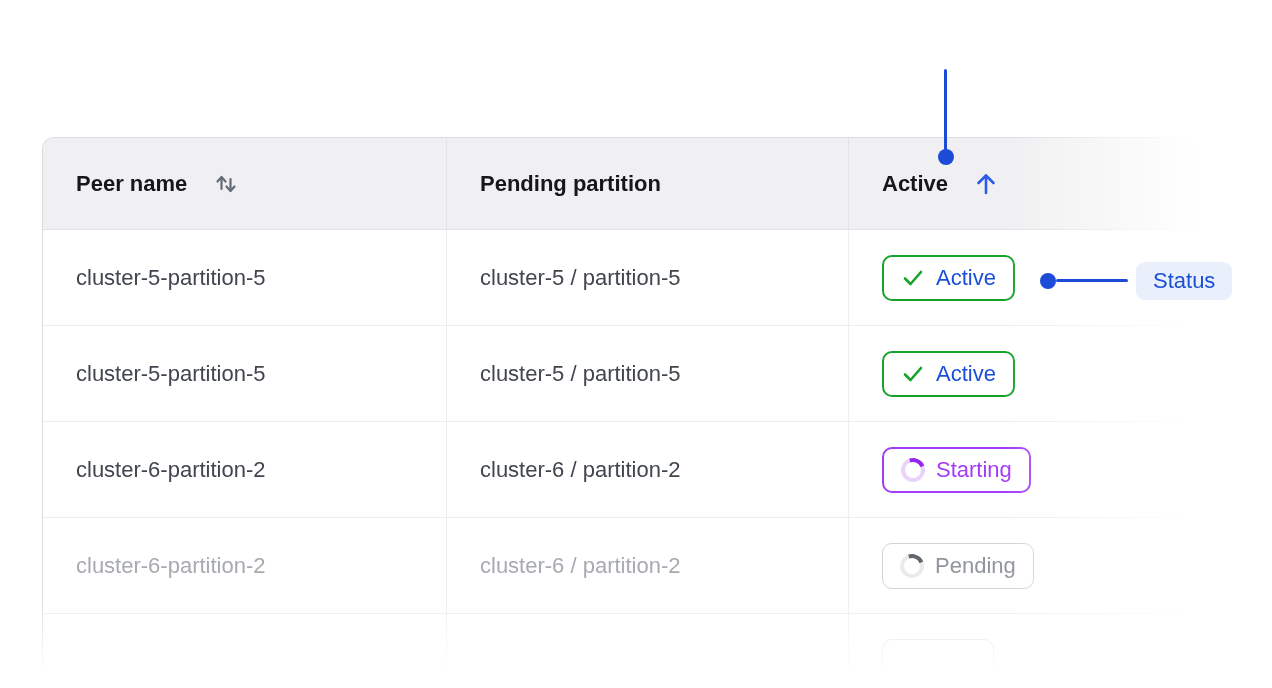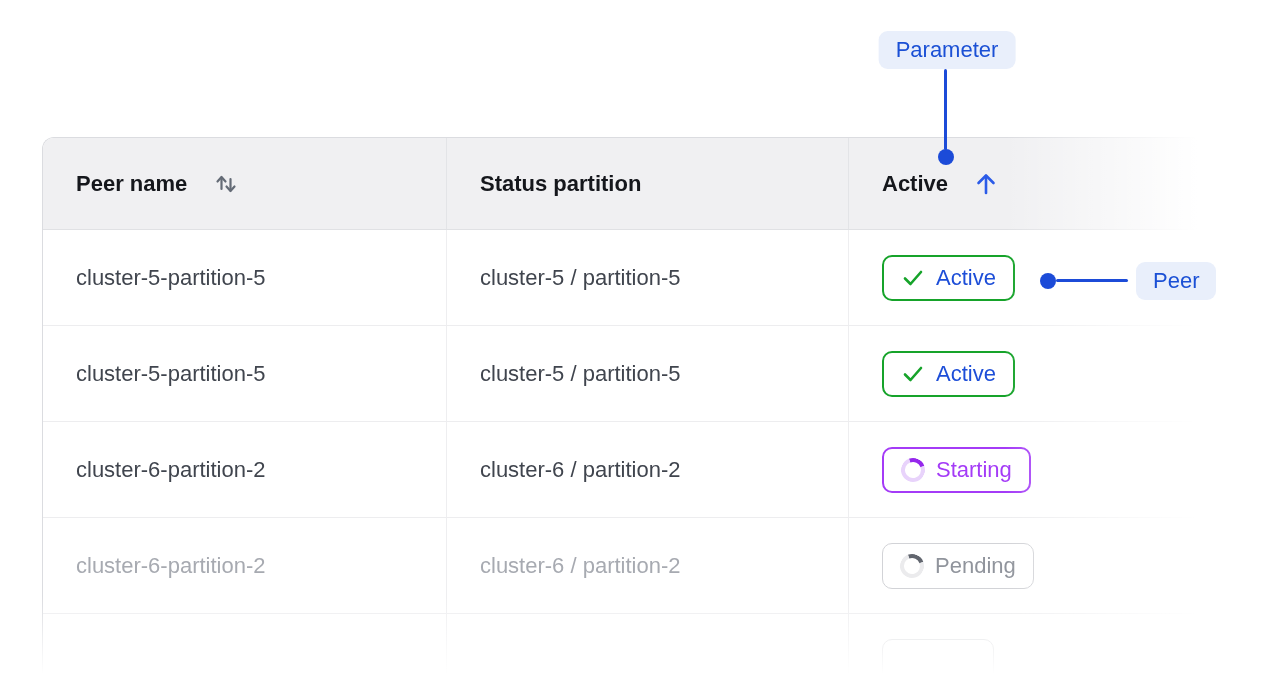--- a/index.html
+++ b/index.html
@@ -169,21 +169,21 @@
         <span class="icon">
           <svg width="26" height="26" viewBox="0 0 26 26" fill="none" stroke="#646B76" stroke-width="2.2" stroke-linecap="round" stroke-linejoin="round">
             <path d="M8.5 18 L8.5 6.5"></path>
               <path d="M4.5 10.5 L8.5 6 L12.5 10.5"></path>
             <path d="M17.5 8 L17.5 19.5"></path>
               <path d="M13.5 15.5 L17.5 20 L21.5 15.5"></path>
           </svg>
         </span>
       </div>
       <div class="th">
-        <span>Status partition</span>
+        <span>Pending partition</span>
       </div>
       <div class="th">
         <span>Active</span>
         <span class="icon">
           <svg width="24" height="26" viewBox="0 0 24 26" fill="none" stroke="#2B5BE8" stroke-width="2.6" stroke-linecap="round" stroke-linejoin="round">
             <path d="M12 22 L12 5"></path>
               <path d="M4.5 12 L12 4.5 L19.5 12"></path>
           </svg>
         </span>
       </div>
@@ -247,21 +247,20 @@
       <div class="td">
         <span class="badge badge--partial"></span>
       </div>
     </div>
 
   </div>
 
   <div class="fade-right"></div>
   <div class="fade-bottom"></div>
 
-  <div class="chip chip--parameter">Parameter</div>
   <div class="annot-line-v"></div>
   <div class="annot-dot dot-parameter"></div>
 
   <div class="annot-dot dot-value"></div>
   <div class="annot-line-h"></div>
-  <div class="chip chip--value">Peer</div>
+  <div class="chip chip--value">Status</div>
 
 </div>
 
 </body></html>

